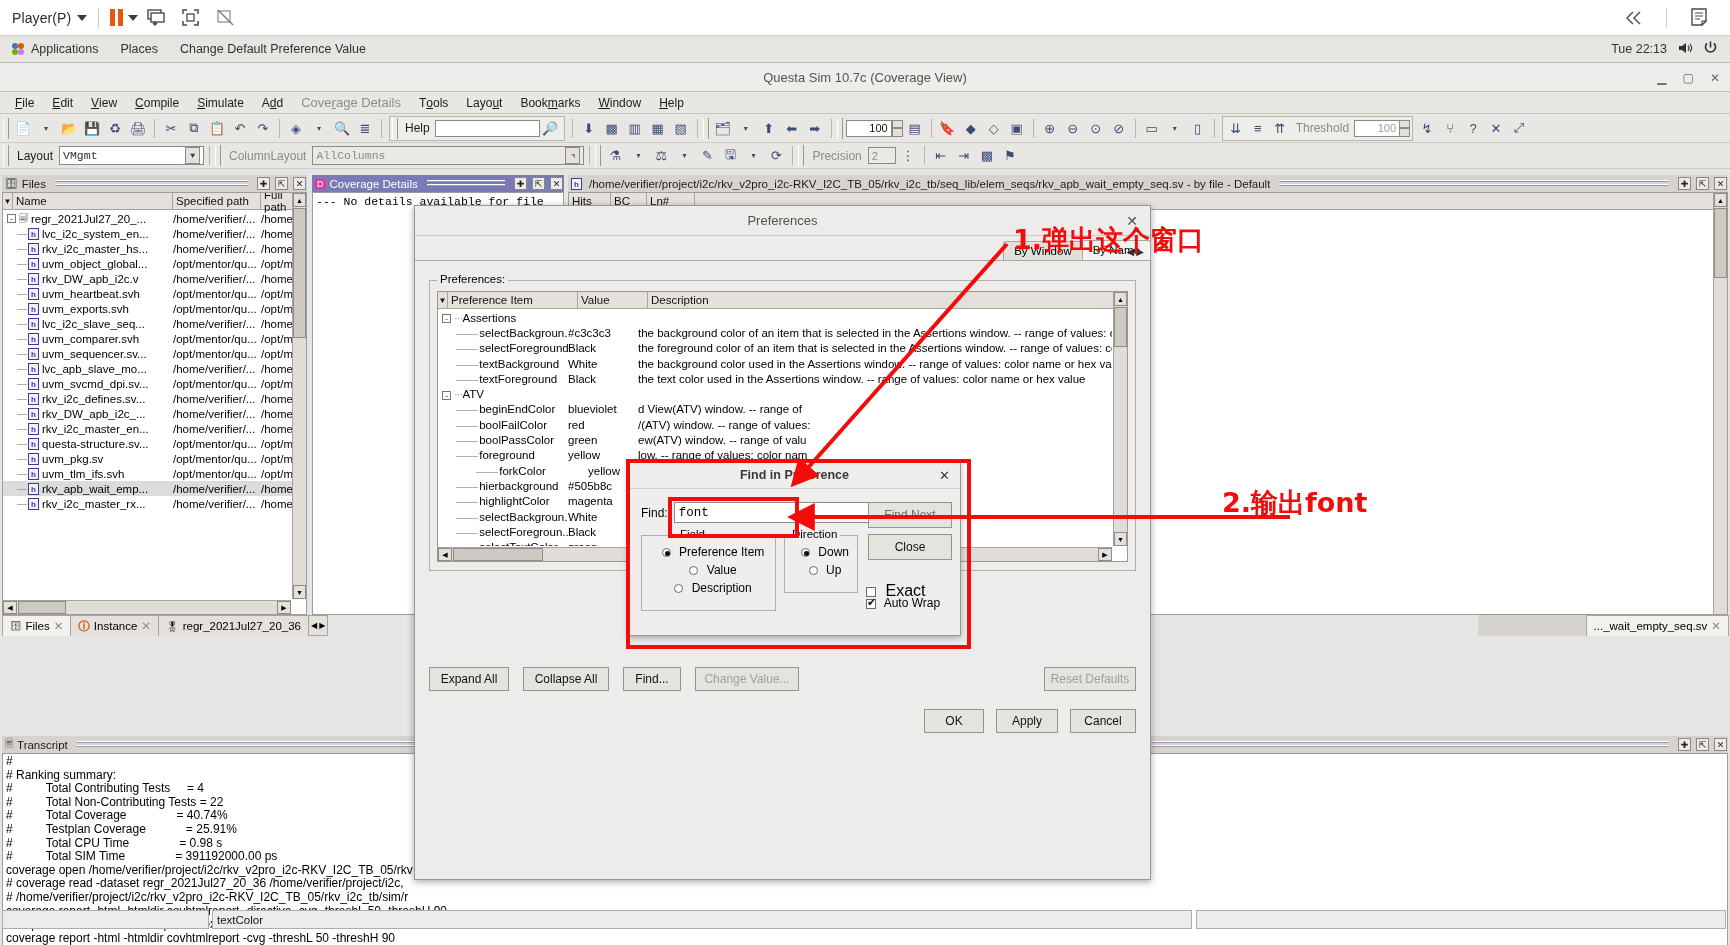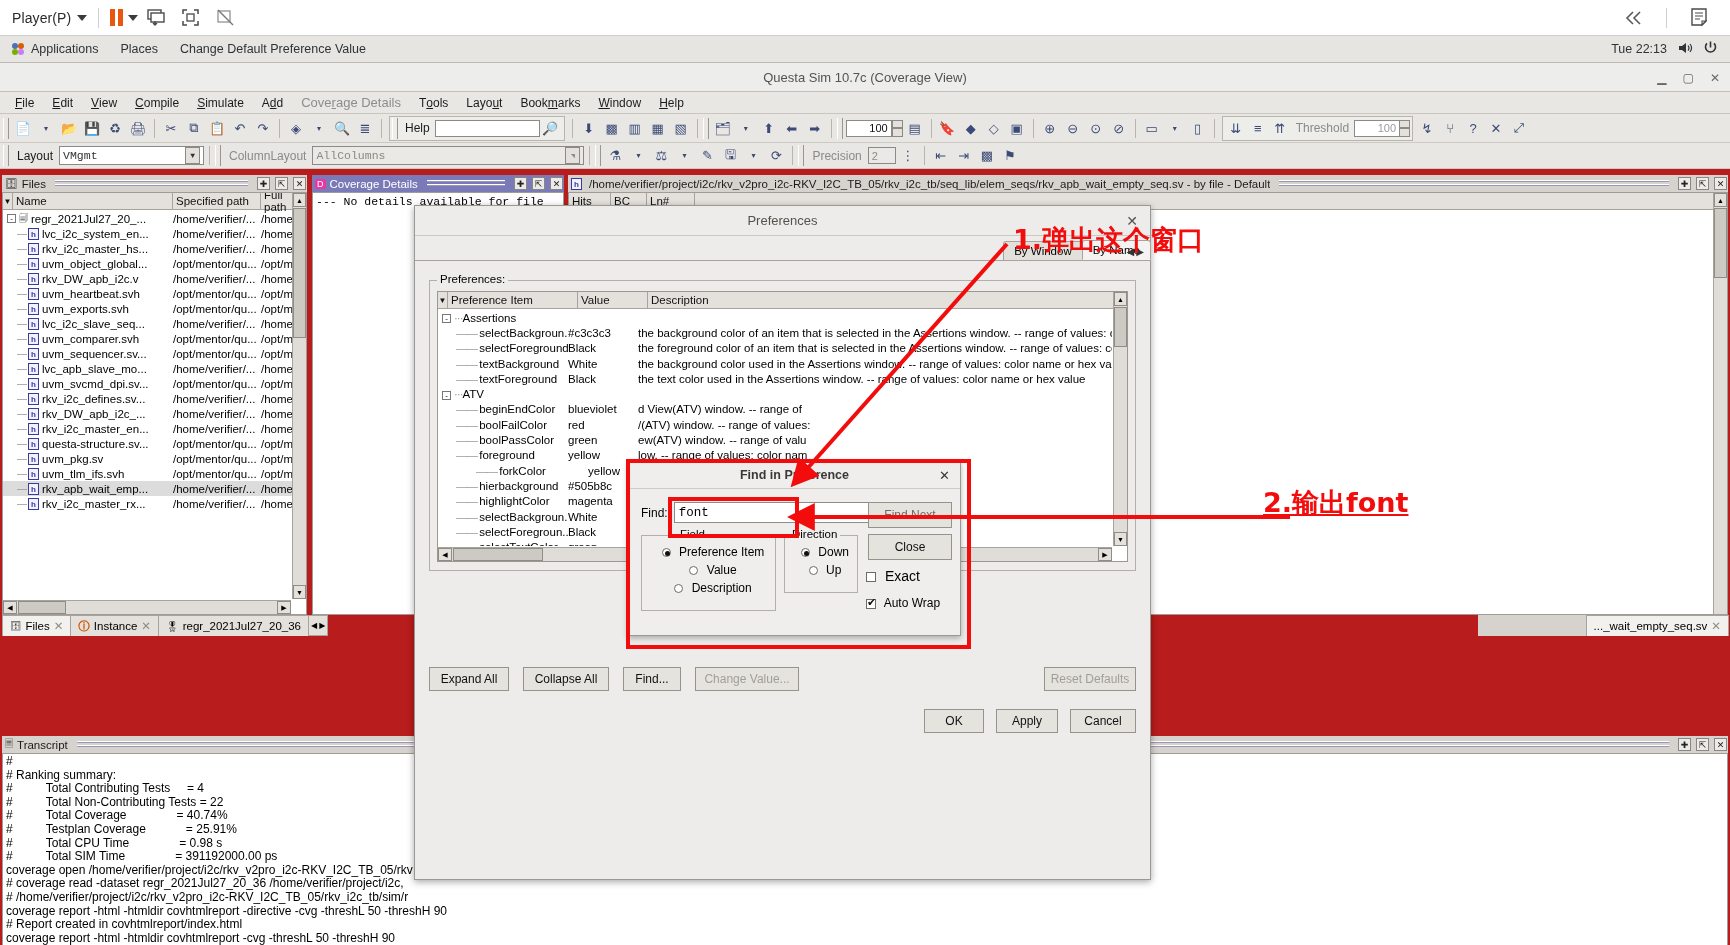--- a/index.html
+++ b/index.html
@@ -39,21 +39,21 @@
     position:absolute; left:0; top:36px; width:1730px; height:27px;
     background:#e7e5e2; border-bottom:1px solid #bdbab5;
     display:flex; align-items:center; font-size:12.5px; color:#2e3436;
   }
   #gnome-panel .gitem { padding:0 11px; height:27px; display:flex; align-items:center; gap:6px; cursor:default;}
   #gnome-right { margin-left:auto; display:flex; align-items:center; gap:10px; padding-right:12px; }
 
   
   #questa {
     position:absolute; left:0; top:63px; width:1730px; height:882px;
-    background:#b91c1c;
+    background:#e5e5e5;
   }
   #q-title {
     height:29px; background:#ededeb; border-bottom:1px solid #c4c0b9;
     display:flex; align-items:center; justify-content:center; position:relative;
   }
   #q-title .t { font-size:13px; color:#56534e; }
   #q-title .wbtns { position:absolute; right:10px; top:0; height:29px; display:flex; align-items:center; gap:16px; color:#6b6760; font-size:12px;}
 
   #q-menu {
     height:22px; background:#e9e7e3; border-bottom:1px solid #c9c5bf;
@@ -747,20 +747,25 @@
         <span class="tt-rail"></span>
         <span class="sq-btn">✚</span>
         <span class="sq-btn">⇱</span>
         <span class="sq-btn">✕</span>
       </div>
       <div id="transcript-body"><div class="tline">#</div><div class="tline"># Ranking summary:</div><div class="tline">#          Total Contributing Tests     = 4</div><div class="tline">#          Total Non-Contributing Tests = 22</div><div class="tline">#          Total Coverage               = 40.74%</div><div class="tline">#          Testplan Coverage            = 25.91%</div><div class="tline">#          Total CPU Time               = 0.98 s</div><div class="tline">#          Total SIM Time               = 391192000.00 ps</div><div class="tline">coverage open /home/verifier/project/i2c/rkv_v2pro_i2c-RKV_I2C_TB_05/rkv</div><div class="tline"># coverage read -dataset regr_2021Jul27_20_36 /home/verifier/project/i2c,</div><div class="tline"># /home/verifier/project/i2c/rkv_v2pro_i2c-RKV_I2C_TB_05/rkv_i2c_tb/sim/r</div><div class="tline">coverage report -html -htmldir covhtmlreport -directive -cvg -threshL 50 -threshH 90</div><div class="tline"># Report created in covhtmlreport/index.html</div><div class="tline">coverage report -html -htmldir covhtmlreport -cvg -threshL 50 -threshH 90</div></div>
     </div>
 
   </div>
 
+  <div id="statusbar">
+    <div class="sb-cell" style="left:2px; width:207px; top:5px;"></div>
+    <div class="sb-cell" style="left:212px; width:980px; top:5px;">textColor</div>
+    <div class="sb-cell" style="left:1196px; right:4px; top:5px;"></div>
+  </div>
 </div>
 
 <div id="prefs">
   <div id="prefs-title">
     <span class="t">Preferences</span>
     <span class="x">✕</span>
   </div>
   <div class="ptabs">
     <div class="ptab">By Window</div>
     <div class="ptab active">By Name</div>
@@ -927,21 +932,21 @@
         <span class="radio on"></span>
         <span>Down</span>
       </div>
       <div>
         <span class="radio"></span>
         <span>Up</span>
       </div>
     </div>
   </div>
 
-  <div style="position:absolute;left:237px;top:106px;font-size:14px;">
+  <div style="position:absolute;left:237px;top:120px;font-size:16px;">
     <span class="ckbox"></span>
     <span>Exact</span>
   </div>
   <div style="position:absolute;left:237px;top:134px;font-size:12px;">
     <span class="ckbox on"></span>
     <span>Auto Wrap</span>
   </div>
 
   <div class="btn" style="position:absolute;left:239px;top:40px;width:84px;height:26px;color:#6a6a6a">Find Next</div>
   <div class="btn" style="position:absolute;left:239px;top:72px;width:84px;height:26px">Close</div>
@@ -954,13 +959,13 @@
   <defs>
     <marker id="ah" markerWidth="7" markerHeight="7" refX="1.2" refY="3.5" orient="auto">
       <polygon points="0,0 7,3.5 0,7" fill="#f20c0c"></polygon>
     </marker>
   </defs>
   <line x1="1007" y1="244" x2="806" y2="470" stroke="#f20c0c" stroke-width="4" marker-end="url(#ah)"></line>
   <line x1="1290" y1="517" x2="810" y2="517" stroke="#f20c0c" stroke-width="4" marker-end="url(#ah)"></line>
 </svg>
 
 <div class="redtext" style="left:1013px; top:222px;">1.弹出这个窗口</div>
-<div class="redtext" style="left:1263px; top:485px;text-decoration:underline;">2.输出font</div>
+<div class="redtext" style="left:1222px; top:485px;">2.输出font</div>
 
 </body></html>

